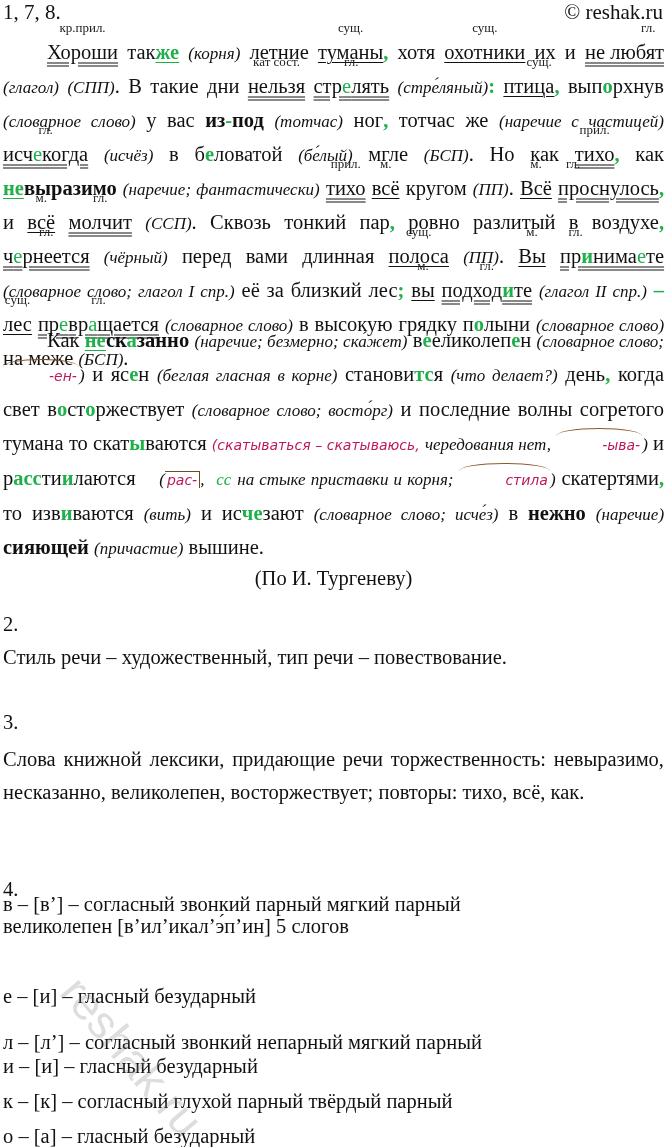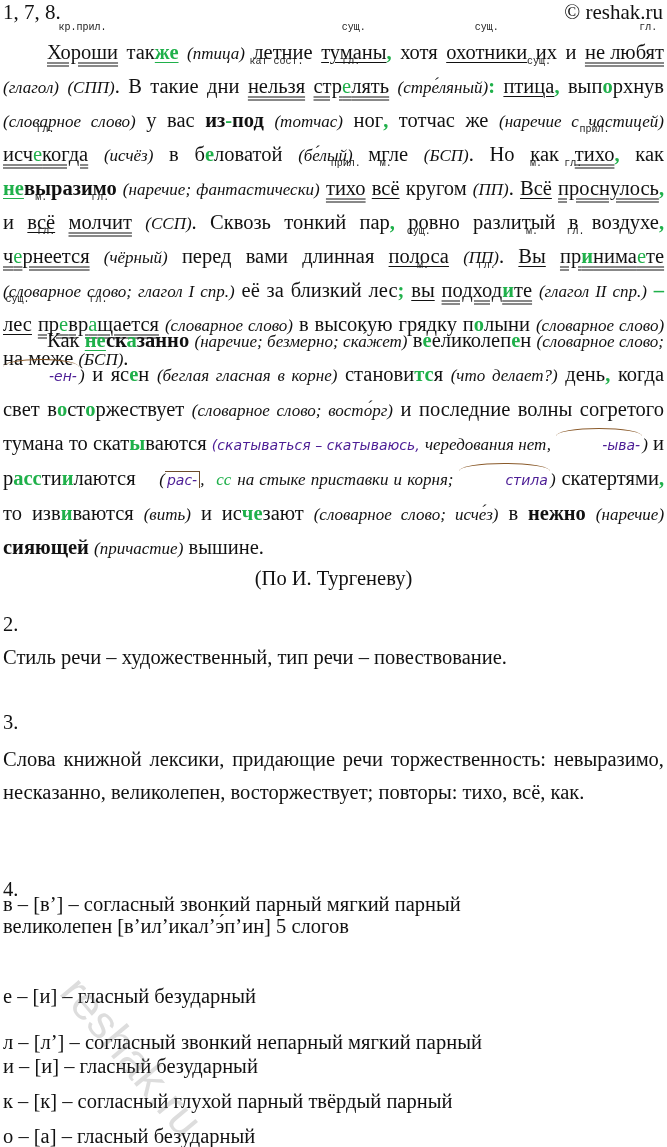--- a/index.html
+++ b/index.html
@@ -9,42 +9,42 @@
   .hdr{position:absolute;top:0;left:3px;right:4px;height:24px;display:flex;justify-content:space-between;font-size:21px;line-height:24px;gap:44px;}
   .p{position:absolute;left:3px;width:661px;line-height:33px;text-align:justify;}
   .ind{text-indent:44px;}
   .g{color:#1fb04a;font-weight:bold;}
   .gn{color:#1fb04a;}
   .i{font-style:italic;font-size:17px;}
   .b{font-weight:bold;}
   .s{text-decoration:underline;text-decoration-thickness:1.2px;text-underline-offset:3px;}
   .pr{text-decoration:underline double #888;text-decoration-thickness:1.5px;text-underline-offset:3px;}
   .w{position:relative;display:inline-block;text-indent:0;}
-  .sup{position:absolute;top:-13px;left:50%;transform:translateX(-50%);font-size:10px;line-height:10px;white-space:nowrap;font-style:normal;font-weight:normal;color:#222;font-family:Liberation Mono, monospace;}
+  .sup{position:absolute;top:-13px;left:50%;transform:translateX(-50%);font-size:13px;line-height:10px;white-space:nowrap;font-style:normal;font-weight:normal;color:#222;font-family:Liberation Serif, serif;}
   .arc{display:inline-block;border-top:1.2px solid #8a5a2a;border-radius:50% 50% 0 0/8px 8px 0 0;padding:0 2px;}
   .ins{border-top:1.2px solid #6b4a2a;border-right:1.2px solid #6b4a2a;padding:0 2px;}
-  .scr{color:#4c1d95;font-family:"DejaVu Sans",sans-serif;font-style:italic;font-size:14px;}
+  .scr{color:#be185d;font-family:"DejaVu Sans",sans-serif;font-style:italic;font-size:14px;}
   .plain{position:absolute;left:3px;width:661px;line-height:33px;}
   .right{text-align:center;}
   .wm{position:absolute;left:5px;top:1000px;width:160px;height:150px;color:rgba(120,120,120,0.25);font-family:"Liberation Sans",sans-serif;font-size:46px;transform:rotate(50deg);pointer-events:none;}
 </style>
 </head>
 <body>
 
 <div class="page">
 
   <div class="hdr">
     <span>1, 7, 8.</span>
     <span>© reshak.ru</span>
   </div>
 
   <div class="p ind" style="top:36px;">
     <span class="w s pr"><span class="sup">кр.прил.</span><span>Хороши</span></span>
     <span>так</span><span class="g s">же</span>
-    <span class="i">(птица)</span>
+    <span class="i">(корня)</span>
     <span>летние</span>
     <span class="w s"><span class="sup">сущ.</span><span>туманы</span></span><span class="g">,</span>
     <span>хотя</span>
     <span class="w s"><span class="sup">сущ.</span><span>охотники</span></span>
     <span>их и</span>
     <span class="w pr"><span class="sup" style="left:80%">гл.</span><span>не любят</span></span>
     <span class="i">(глагол)</span>
     <span class="i">(СПП)</span><span>. В такие дни</span>
     <span class="w pr"><span class="sup">кат сост.</span><span>нельзя</span></span>
     <span class="w pr"><span class="sup">гл.</span><span>стр</span><span class="gn">е</span><span>лять</span></span>

